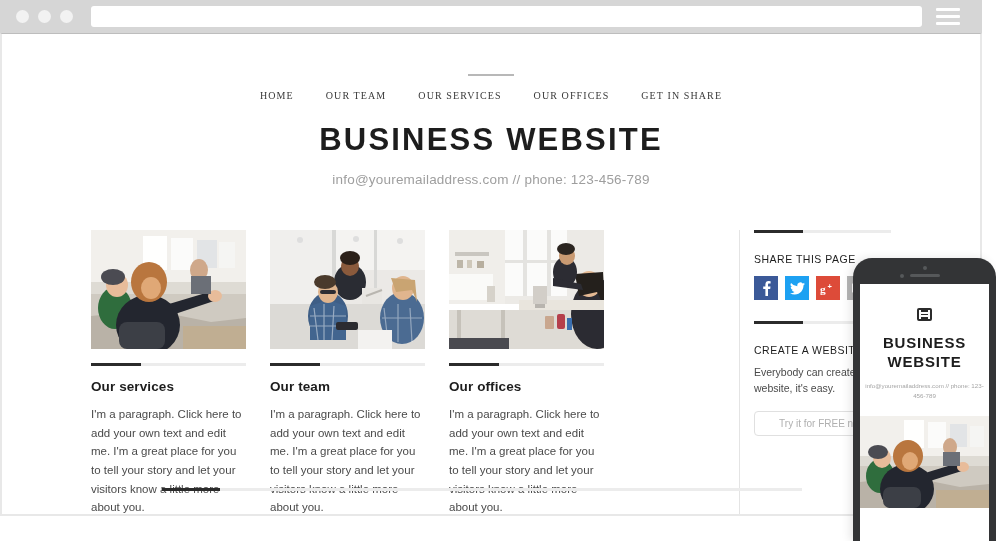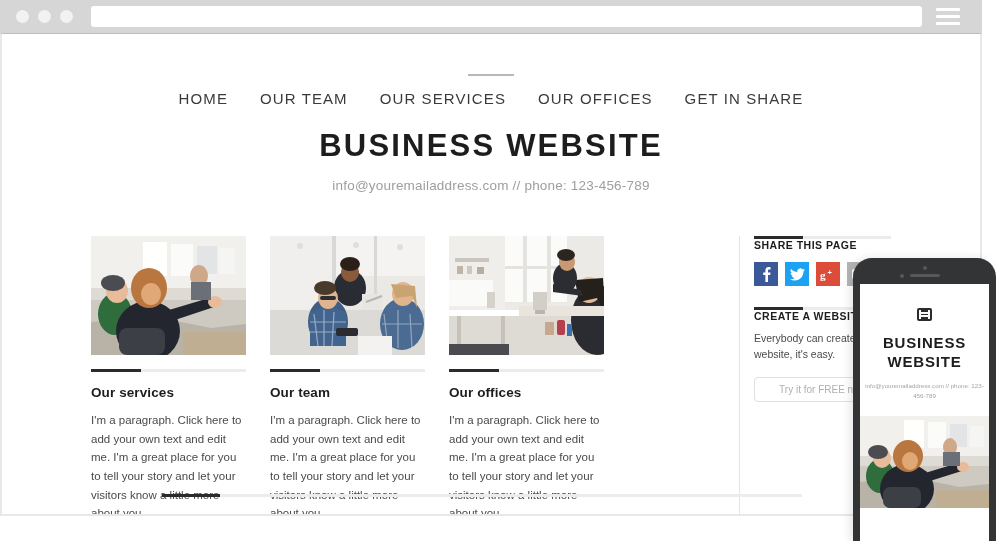--- a/index.html
+++ b/index.html
@@ -48,22 +48,22 @@
   .site-inner { position: relative; width: 100%; }
   .nav-accent {
     width: 46px; height: 2px; background: #b8b8b8;
     margin: 40px auto 0 auto;
   }
   .nav {
     display: flex; justify-content: center; gap: 32px;
     margin-top: 14px;
   }
   .nav-item {
-    font-size: 15px; letter-spacing: 1.1px; color: #3a3a3a;
-    font-family: Liberation Sans, sans-serif;
+    font-size: 10px; letter-spacing: 1.1px; color: #3a3a3a;
+    font-family: Liberation Serif, serif;
   }
   .site-title {
     text-align: center; margin-top: 21px;
     font-size: 31px; font-weight: bold; letter-spacing: 2.2px; color: #1d1d1d;
   }
   .site-contact {
     text-align: center; margin-top: 14px;
     font-size: 13.5px; color: #9e9e9e; letter-spacing: 0.2px;
   }
 
@@ -99,21 +99,21 @@
   .sidebar {
     width: 152px; margin-left: 24px; padding-left: 14px;
     border-left: 1px solid #e4e4e4;
   }
   .side-rule { position: relative; height: 3px; background: #ececec; }
   .side-rule::before {
     content: ""; position: absolute; left: 0; top: 0;
     width: 36%; height: 3px; background: #2b2b2b;
   }
   .side-title {
-    margin-top: 0; font-size: 10.5px; font-weight: bold; color: #1d1d1d;
+    margin-top: 20px; font-size: 10.5px; font-weight: normal; color: #1d1d1d;
     letter-spacing: 0.5px;
   }
   .socials { display: flex; gap: 7px; margin-top: 11px; }
   .social {
     width: 24px; height: 24px; display: flex; align-items: center; justify-content: center;
     color: #fff; font-weight: bold; font-size: 13px;
     font-family: "Liberation Serif", serif;
   }
   .social svg { display: block; }
   .side-block2 { margin-top: 21px; }

